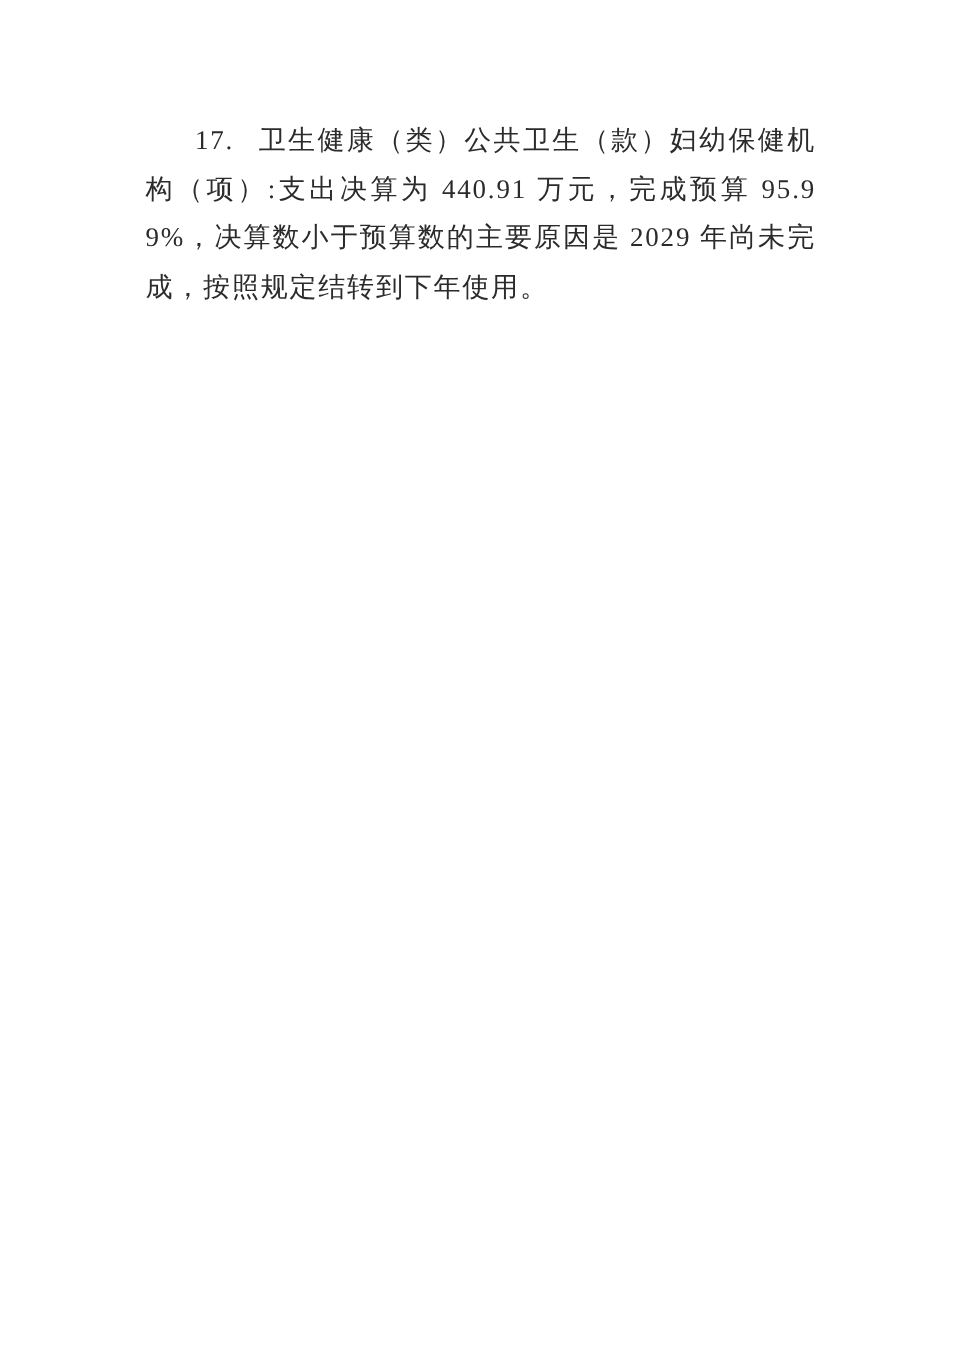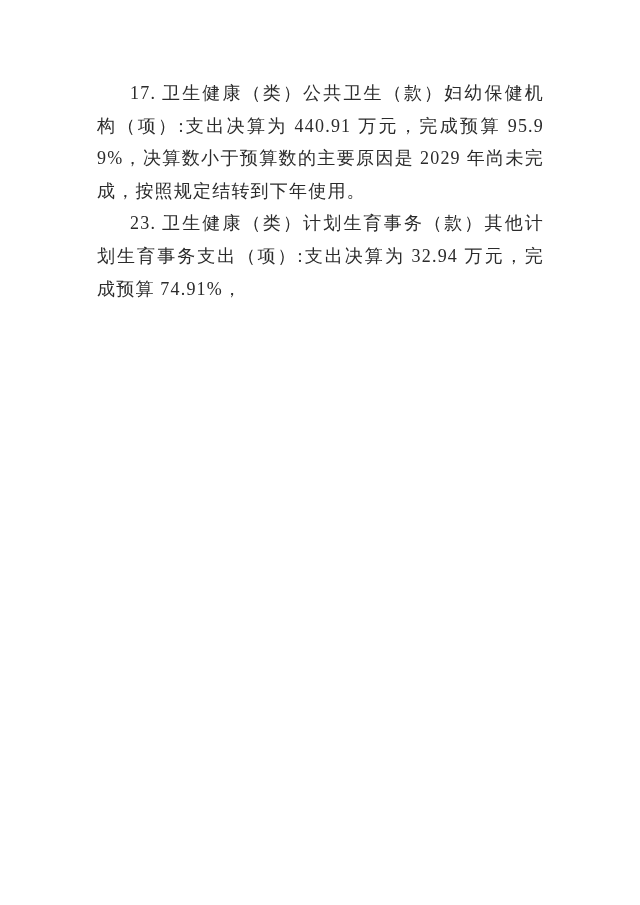--- a/index.html
+++ b/index.html
@@ -26,31 +26,30 @@
     text-align: justify;
     letter-spacing: 1.2px;
   }
   .para {
     margin: 0;
     padding: 0;
     text-indent: 33px;
     word-break: break-all;
   }
   .para-number {
-    margin-right: 5px;
+    margin-right: 16px;
   }
 </style>
 </head>
 <body>
 
 <div class="page">
   <div class="content">
 
       <p class="para"><span class="para-number">17.</span><span>卫生健康（类）公共卫生（款）妇幼保健机构（项）:支出决算为 440.91 万元，完成预算 95.99%，决算数小于预算数的主要原因是 2029 年尚未完成，按照规定结转到下年使用。</span></p>
 
 
 
 
 
 
-      <p class="para"><span class="para-number">23.</span><span>卫生健康（类）计划生育事务（款）其他计划生育事务支出（项）:支出决算为 32.94 万元，完成预算 74.91%，</span></p>
     </div>
 </div>
 
 </body></html>

